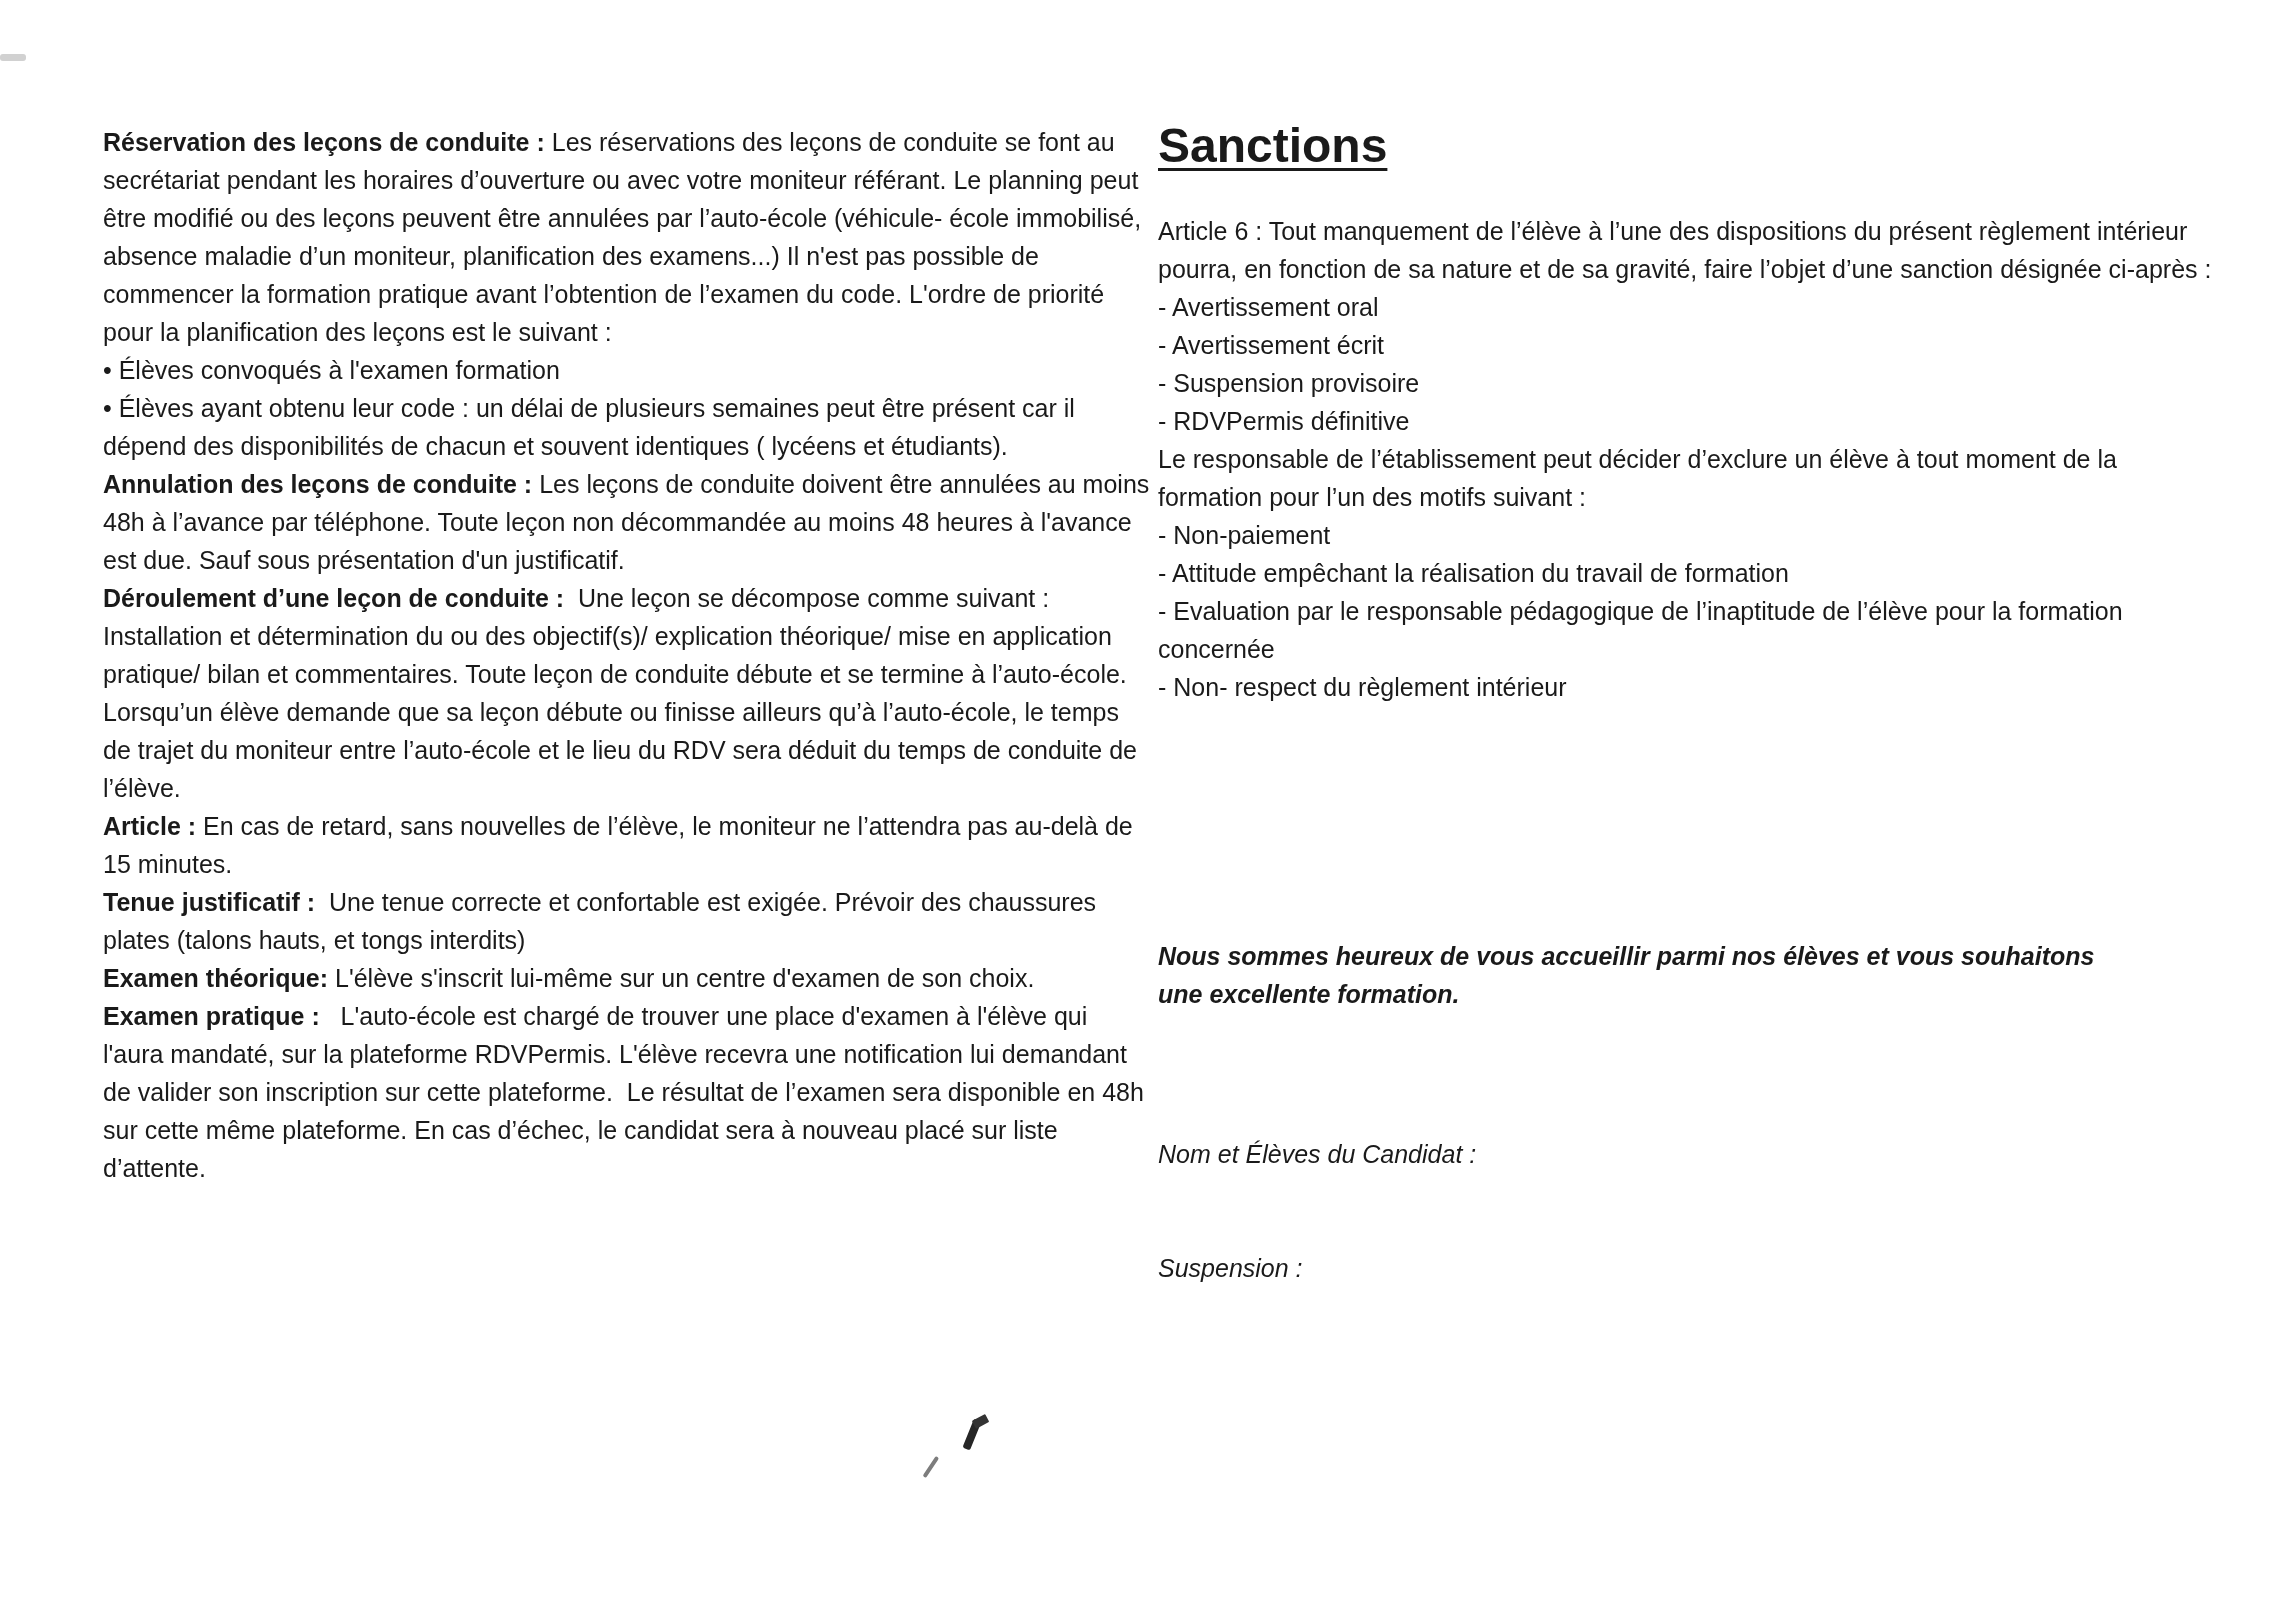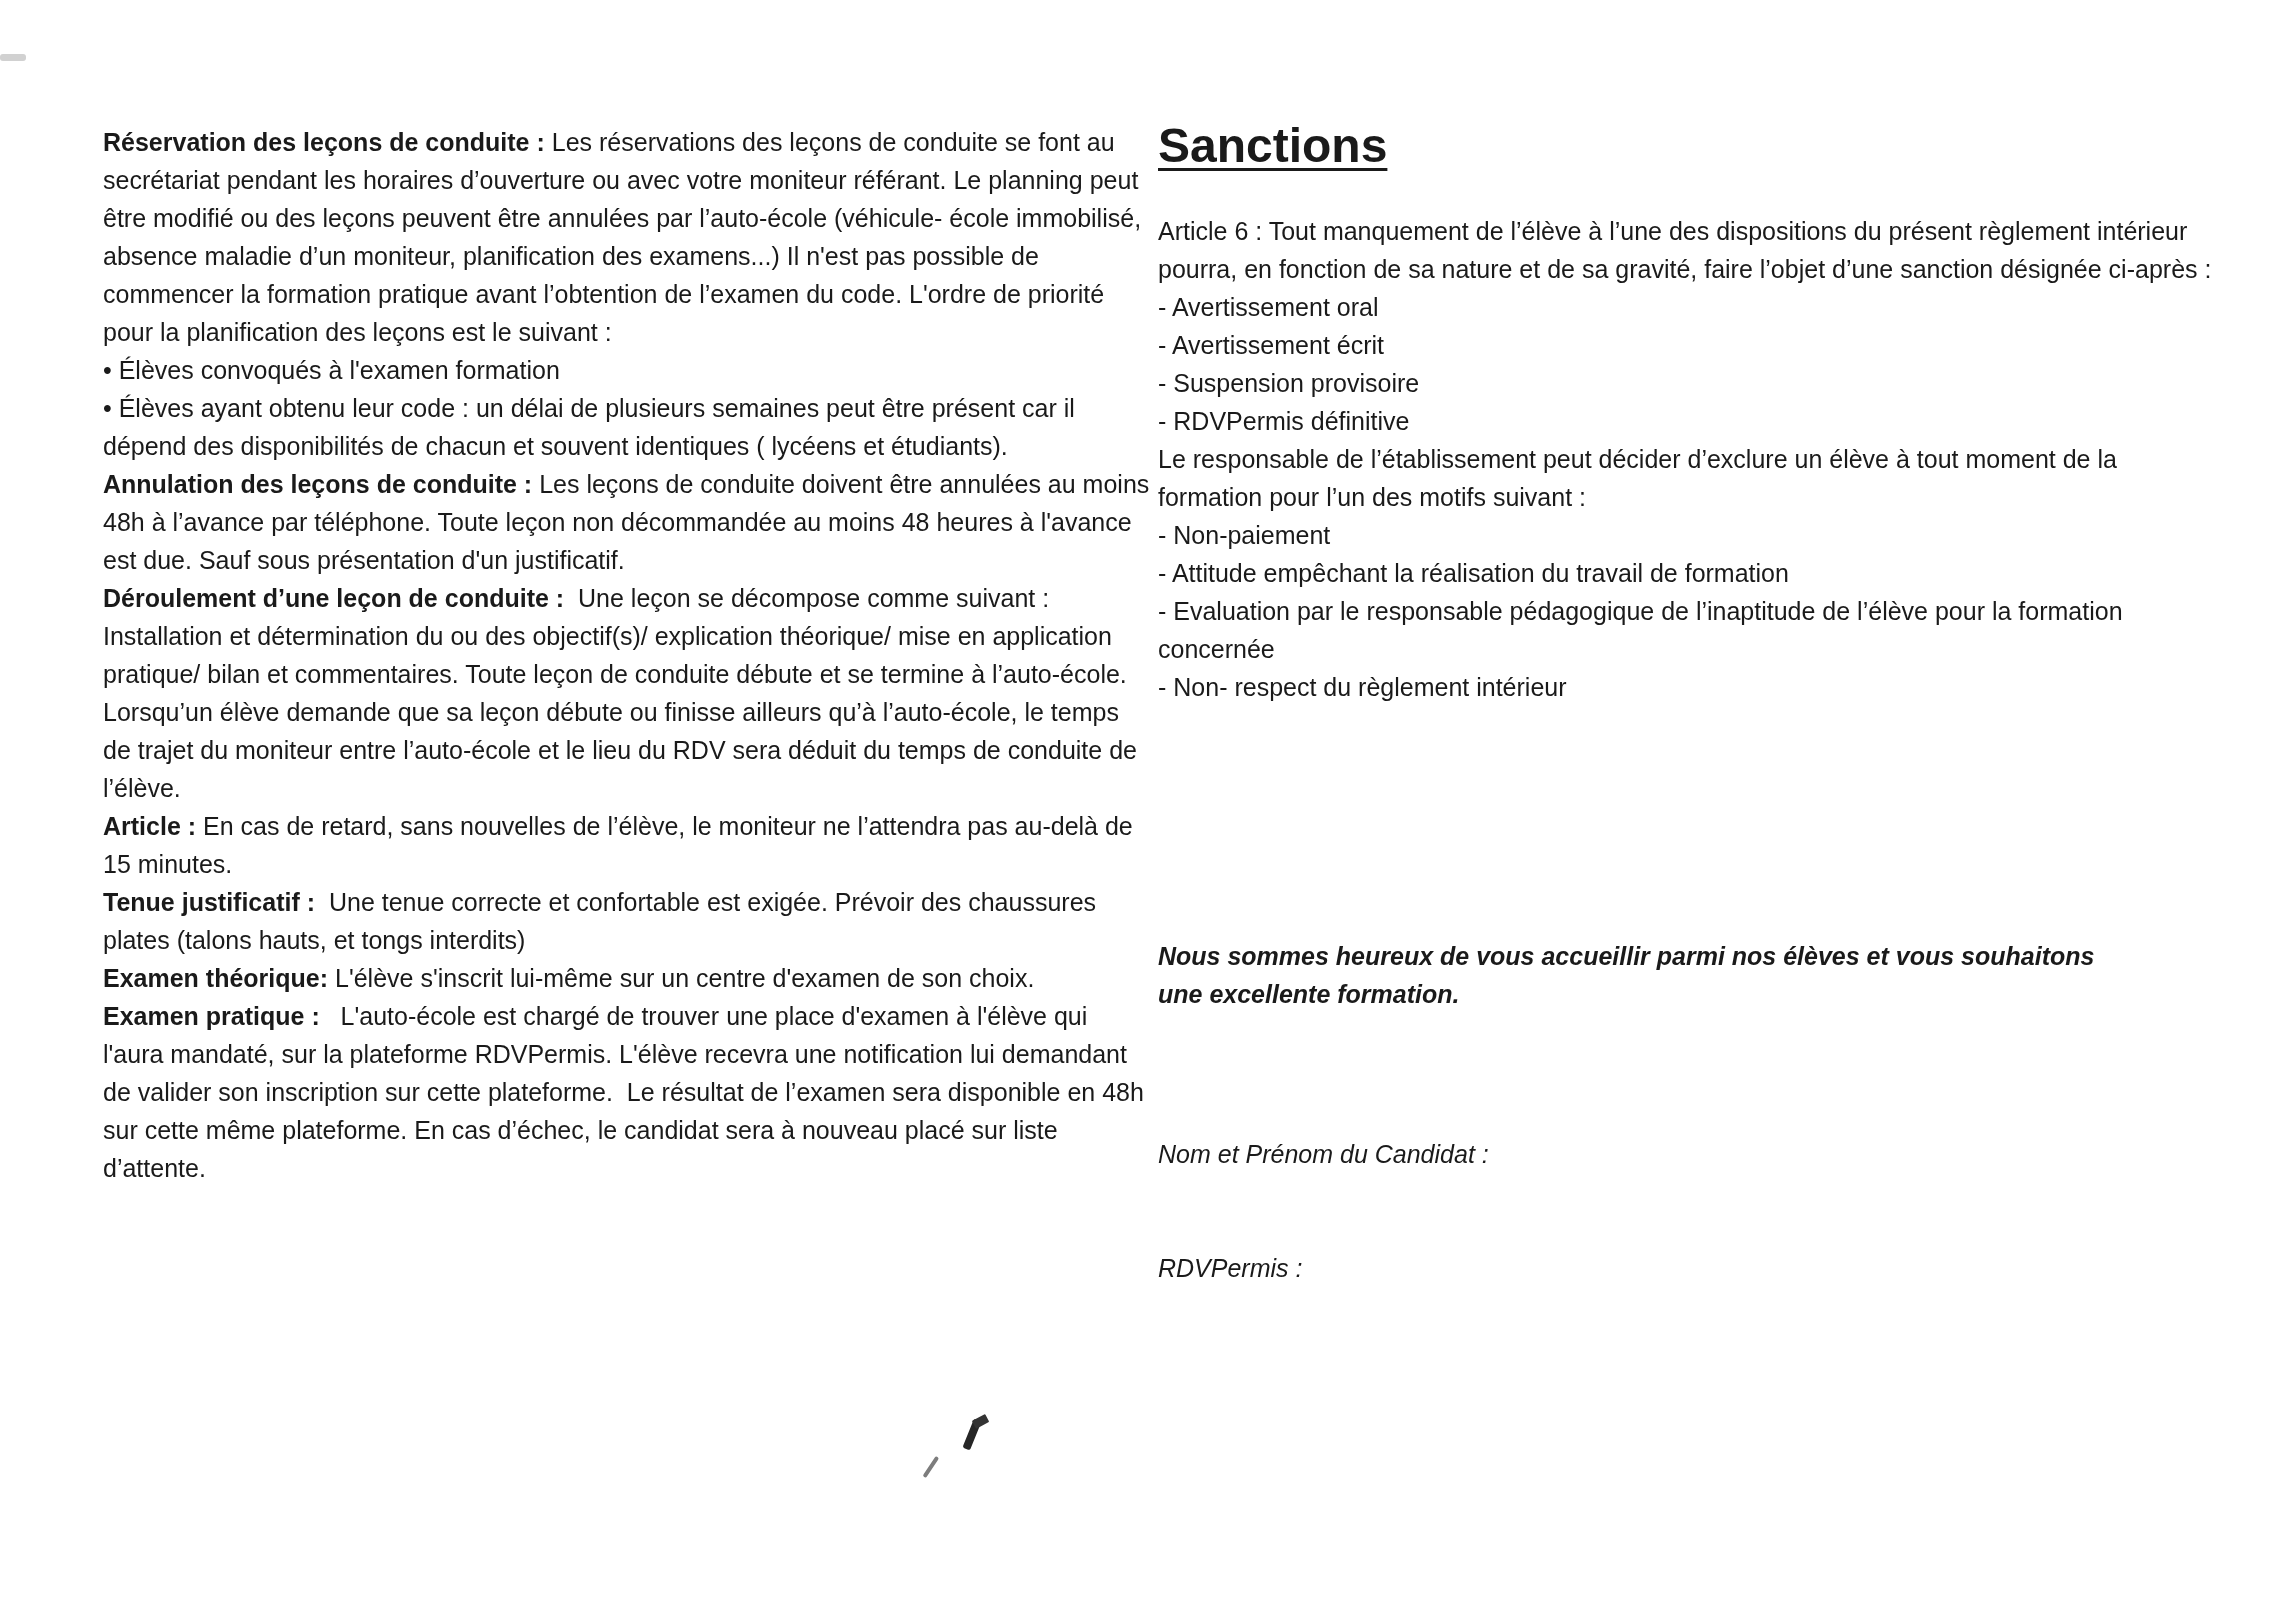--- a/index.html
+++ b/index.html
@@ -85,22 +85,22 @@
     <p class="para">- Avertissement oral</p>
     <p class="para">- Avertissement écrit</p>
     <p class="para">- Suspension provisoire</p>
     <p class="para">- RDVPermis définitive</p>
     <p class="para">Le responsable de l’établissement peut décider d’exclure un élève à tout moment de la formation pour l’un des motifs suivant :</p>
     <p class="para">- Non-paiement</p>
     <p class="para">- Attitude empêchant la réalisation du travail de formation</p>
     <p class="para">- Evaluation par le responsable pédagogique de l’inaptitude de l’élève pour la formation concernée</p>
     <p class="para">- Non- respect du règlement intérieur</p>
     <p class="para statement">Nous sommes heureux de vous accueillir parmi nos élèves et vous souhaitons une excellente formation.</p>
-    <p class="para candidate-label">Nom et Prénom du Candidat :</p>
-    <p class="para signature-label">RDVPermis :</p>
+    <p class="para candidate-label">Nom et Élèves du Candidat :</p>
+    <p class="para signature-label">Suspension :</p>
   </div>
 
   <div class="artifact artifact-top-left"></div>
   <div class="artifact ink-a"></div>
   <div class="artifact ink-a-flag"></div>
   <div class="artifact ink-b"></div>
 
 </div>
 
 

